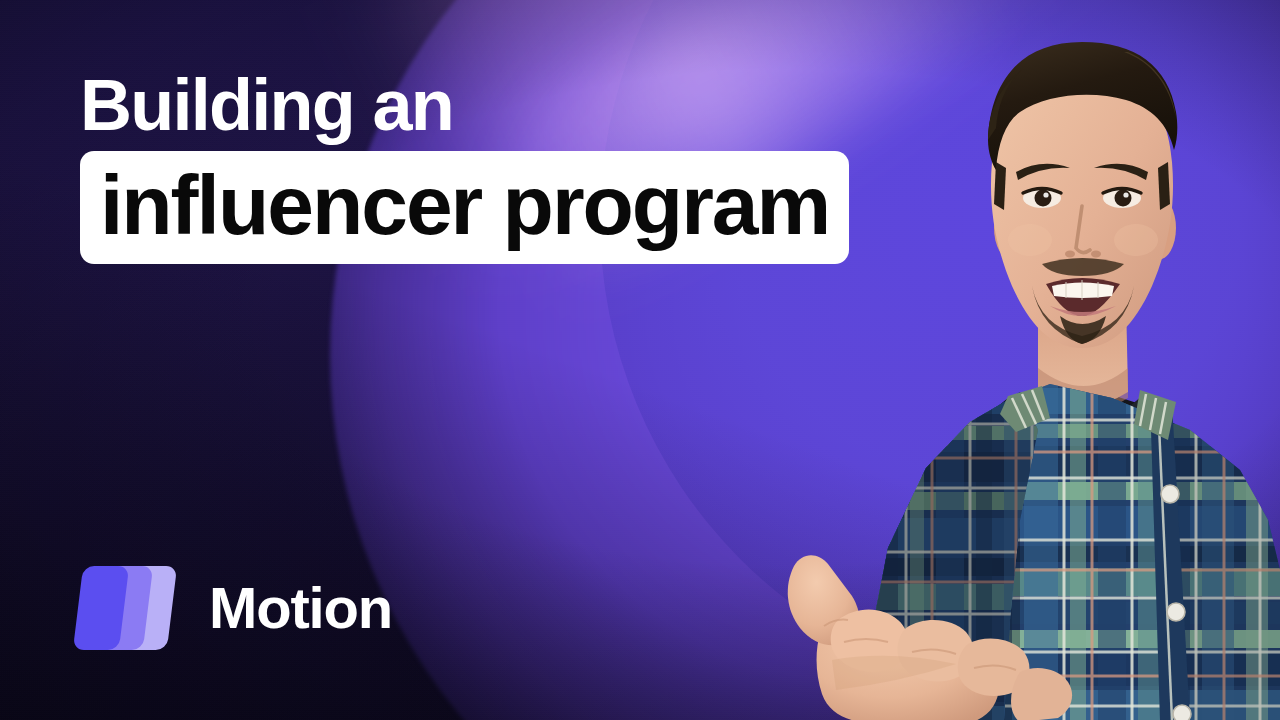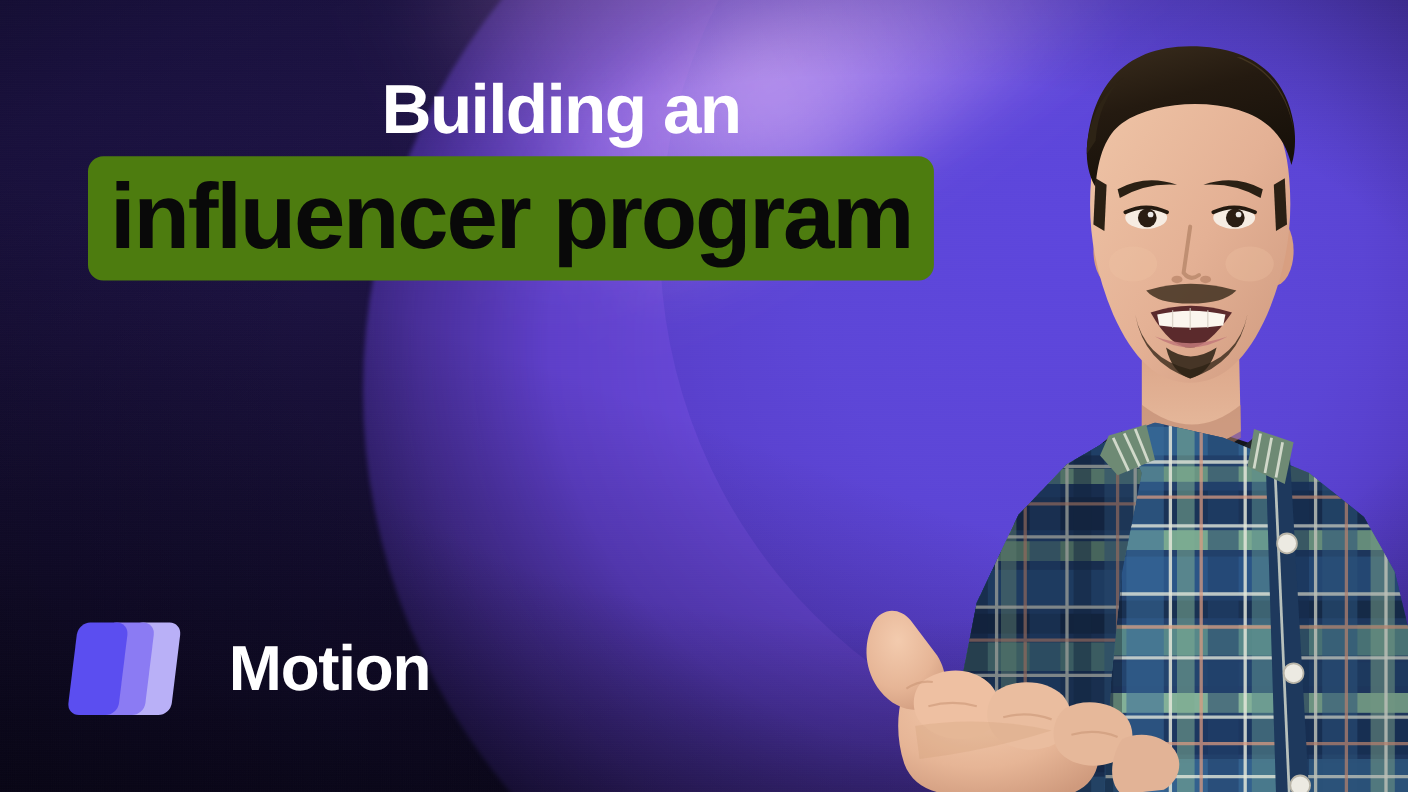--- a/index.html
+++ b/index.html
@@ -114,55 +114,54 @@
 
   
   .headline {
     position: absolute;
     left: 80px;
     top: 68px;
     width: 860px;
     z-index: 40;
   }
   .hl-line {
-    font-size: 63px;
+    font-size: 72px;
     font-weight: 700;
     letter-spacing: -0.024em;
     line-height: 1.04;
     color: #ffffff;
     white-space: nowrap;
-    text-align: center;
   }
   .hl-line-1 { margin: 0 0 8px 0; }
   .hl-line-3 { margin: 20px 0 0 0; }
   .hl-mark-row {
     display: block;
     line-height: 0;
   }
   .hl-mark {
     display: inline-block;
-    background: #4d7c0f;
+    background: #ffffff;
     color: #090909;
     font-size: 84px;
     font-weight: 700;
     letter-spacing: -0.024em;
     line-height: 1.18;
     padding: 5px 20px 9px 20px;
     border-radius: 14px;
     white-space: nowrap;
   }
 
   
   .logo-lockup {
     position: absolute;
-    left: 64px;
+    left: 76px;
     bottom: 66px;
     display: flex;
     align-items: center;
-    gap: 36px;
+    gap: 25px;
     z-index: 40;
   }
   .logo-mark {
     width: 108px;
     height: 92px;
     position: relative;
     flex: 0 0 auto;
   }
   .logo-card {
     position: absolute;

